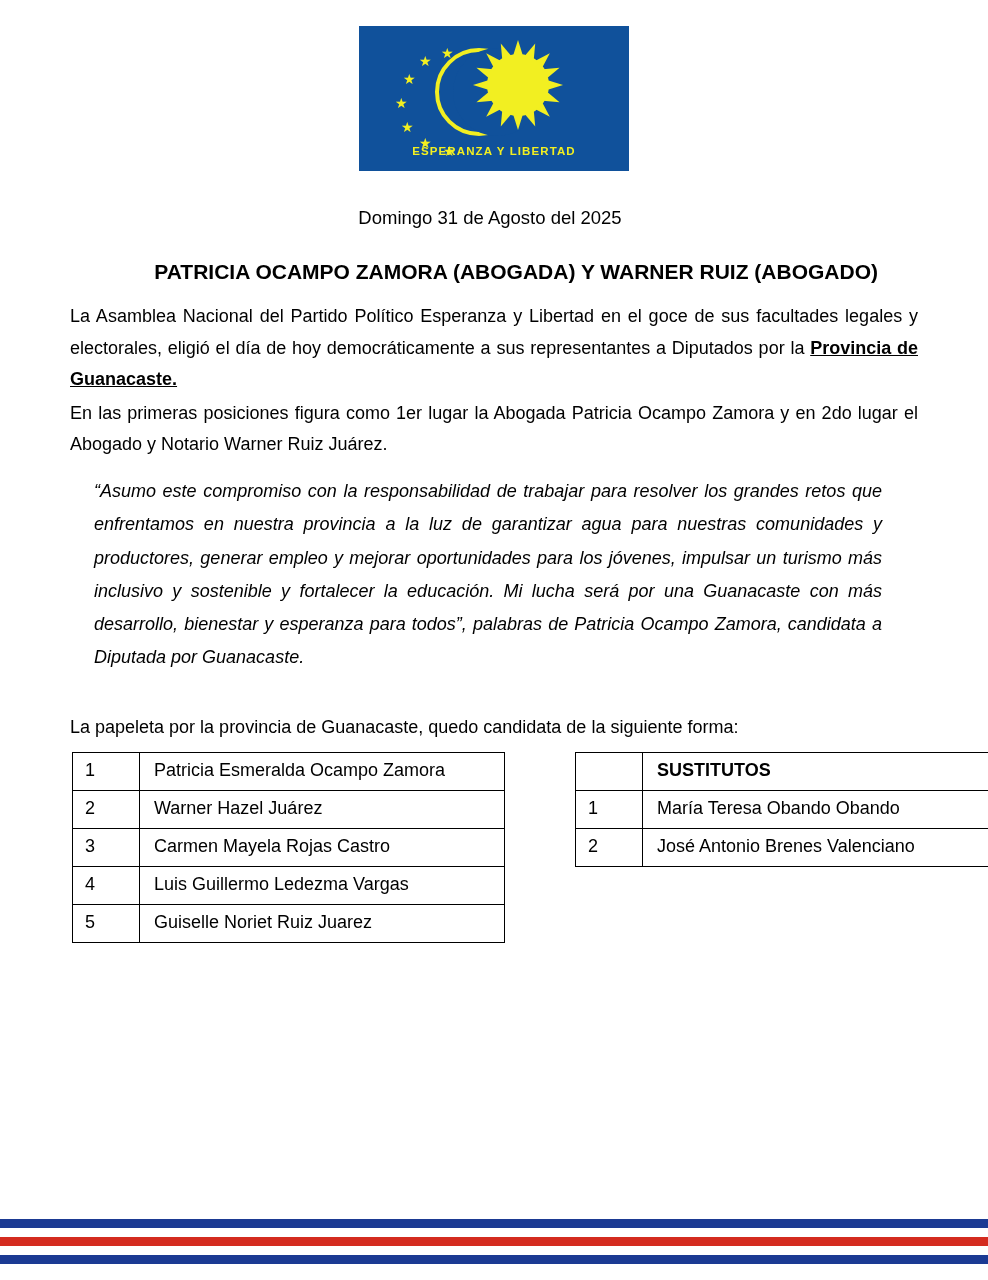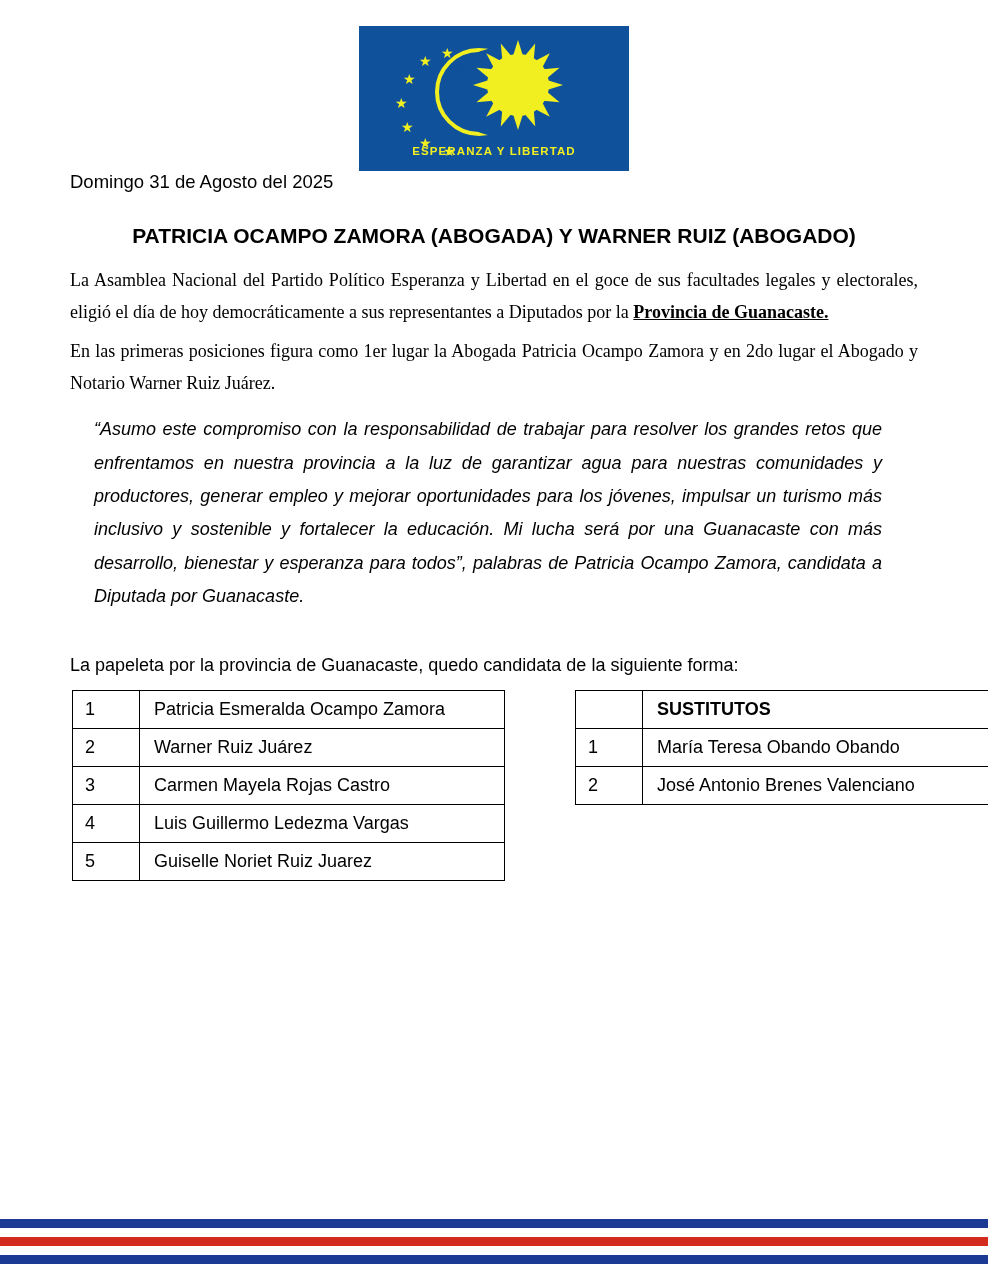--- a/index.html
+++ b/index.html
@@ -107,44 +107,44 @@
     text-align: center;
     color: #f2ef21;
     font-size: 11.5px;
     font-weight: bold;
     letter-spacing: 1.1px;
     font-family: "Liberation Sans", sans-serif;
   }
 
   
   .date-line {
-    text-align: left;
+    text-align: center;
     font-size: 18.5px;
+    margin-top: 36px;
     padding-right: 8px;
   }
 
   
   .doc-title {
-    text-align: center;
+    text-align: right;
     font-size: 21px;
     font-weight: bold;
     line-height: 1.45;
     margin-top: 28px;
     padding: 0 40px;
   }
 
   
   .para {
     font-size: 18px;
     line-height: 1.75;
     text-align: justify;
     margin-top: 14px;
-    font-family: Liberation Serif, serif;
-  }
-  .para.tight { margin-top: 8px; }
+  }
+  .para.tight { margin-top: 2px; }
   .under-bold {
     font-weight: bold;
     text-decoration: underline;
   }
   .quote {
     font-size: 18px;
     line-height: 1.85;
     font-style: italic;
     text-align: justify;
     margin: 14px 36px 0 24px;
@@ -264,21 +264,21 @@
   <div class="tables-row">
 
     <table class="ballot main">
       <tbody>
         <tr>
           <td class="num">1</td>
           <td class="name">Patricia Esmeralda Ocampo Zamora</td>
         </tr>
         <tr>
           <td class="num">2</td>
-          <td class="name">Warner Ruiz Juárez</td>
+          <td class="name">Warner Hazel Juárez</td>
         </tr>
         <tr>
           <td class="num">3</td>
           <td class="name">Carmen Mayela Rojas Castro</td>
         </tr>
         <tr>
           <td class="num">4</td>
           <td class="name">Luis Guillermo Ledezma Vargas</td>
         </tr>
         <tr>

